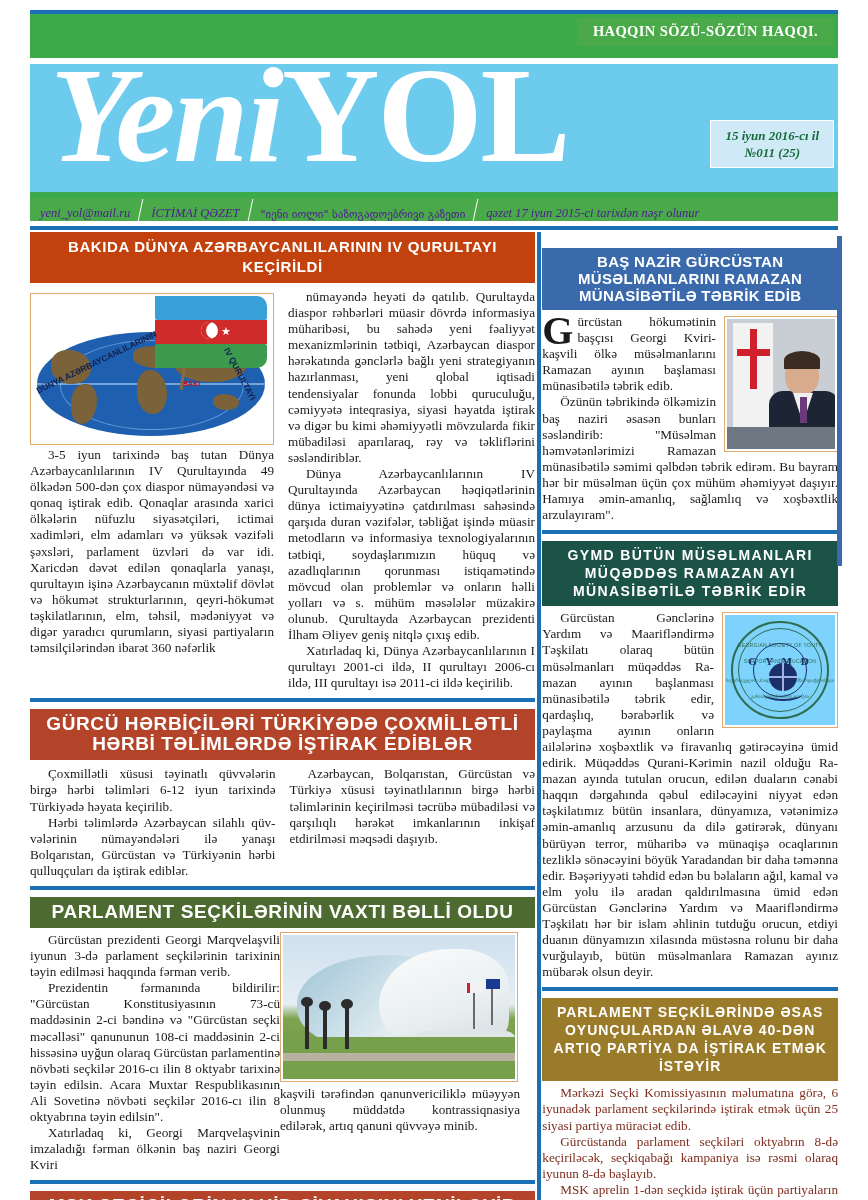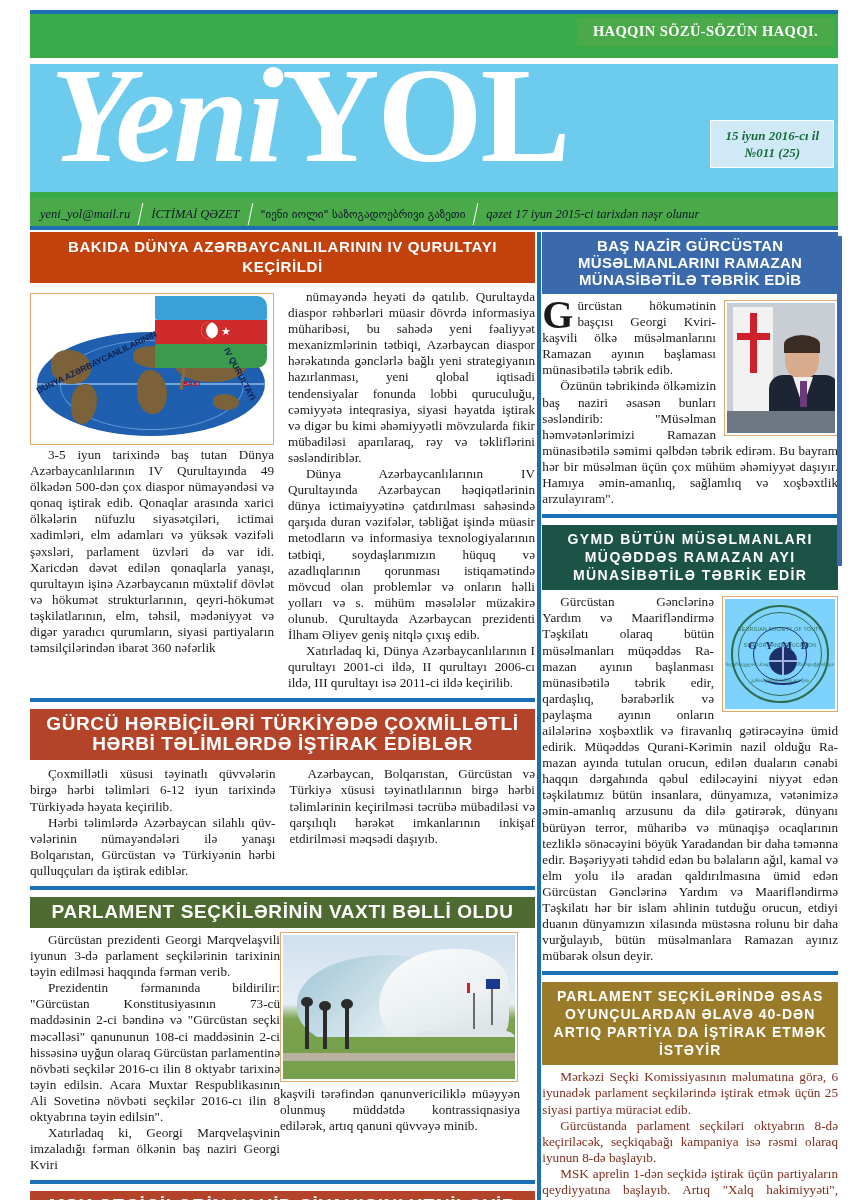--- a/index.html
+++ b/index.html
@@ -36,23 +36,23 @@
   }
   .logo .it{font-style:italic;}
   .datebox{
     position:absolute;right:34px;top:120px;
     background:#cfe9f7;border:1px solid #ffffff;
     color:#176c3a;font-style:italic;font-weight:bold;
     font-size:13px;line-height:17px;text-align:center;
     padding:6px 14px;
   }
   .infobar{
-    position:absolute;left:30px;top:198px;width:808px;height:32px;
-    background:#4aa948;color:#0f172a;
-    display:flex;align-items:center;
+    position:absolute;left:30px;top:198px;width:808px;height:23px;
+    background:#4aa948;color:#4c1d95;
+    display:flex;align-items:flex-end;
     font-style:italic;font-size:12.5px;
   }
   .infobar .cell{padding:0 10px;white-space:nowrap;}
   .infobar .sep{width:1px;height:22px;background:#ffffff;transform:skewX(-12deg);}
   .infobar .geo{font-family:"DejaVu Sans", sans-serif;font-style:normal;font-size:11px;}
   .mh-botline{position:absolute;left:30px;top:226px;width:808px;height:4px;background:#1b6fb5;}
 
   
   .content{position:relative;display:flex;padding:0 30px;box-sizing:border-box;width:868px;}
   .col-left{width:505px;}
@@ -63,21 +63,21 @@
   .hbar{
     color:#ffffff;text-align:center;font-weight:bold;
     font-family:"Liberation Sans", sans-serif;
     letter-spacing:.6px;line-height:20px;
     padding:5px 6px 6px 6px;
     box-sizing:border-box;
   }
   .hbar.green{background:#c2410c;font-size:15px;}
   .hbar.red{background:#b3442a;font-size:19px;}
   .hbar.olive{background:#4d6b30;font-size:19px;}
-  .hbar.blue{background:#3a6aac;font-size:15px;line-height:17px;letter-spacing:.3px;}
+  .hbar.blue{background:#3a6aac;font-size:15px;line-height:17px;letter-spacing:.3px;margin-top:16px;}
   .hbar.darkgreen{background:#1b5347;font-size:14px;line-height:18px;letter-spacing:1.4px;}
   .hbar.gold{background:#9a7b2a;font-size:14px;line-height:18px;letter-spacing:1px;}
   .rule-blue{height:4px;background:#1b6fb5;margin:7px 0 0 0;}
 
   
   .art{font-size:13.2px;line-height:16.1px;text-align:justify;color:#1a1a1a;}
   .art p{margin:0;text-indent:18px;}
   .twocol{column-count:2;column-gap:14px;}
   .art.red-ink{color:#7e2d1e;}
 

